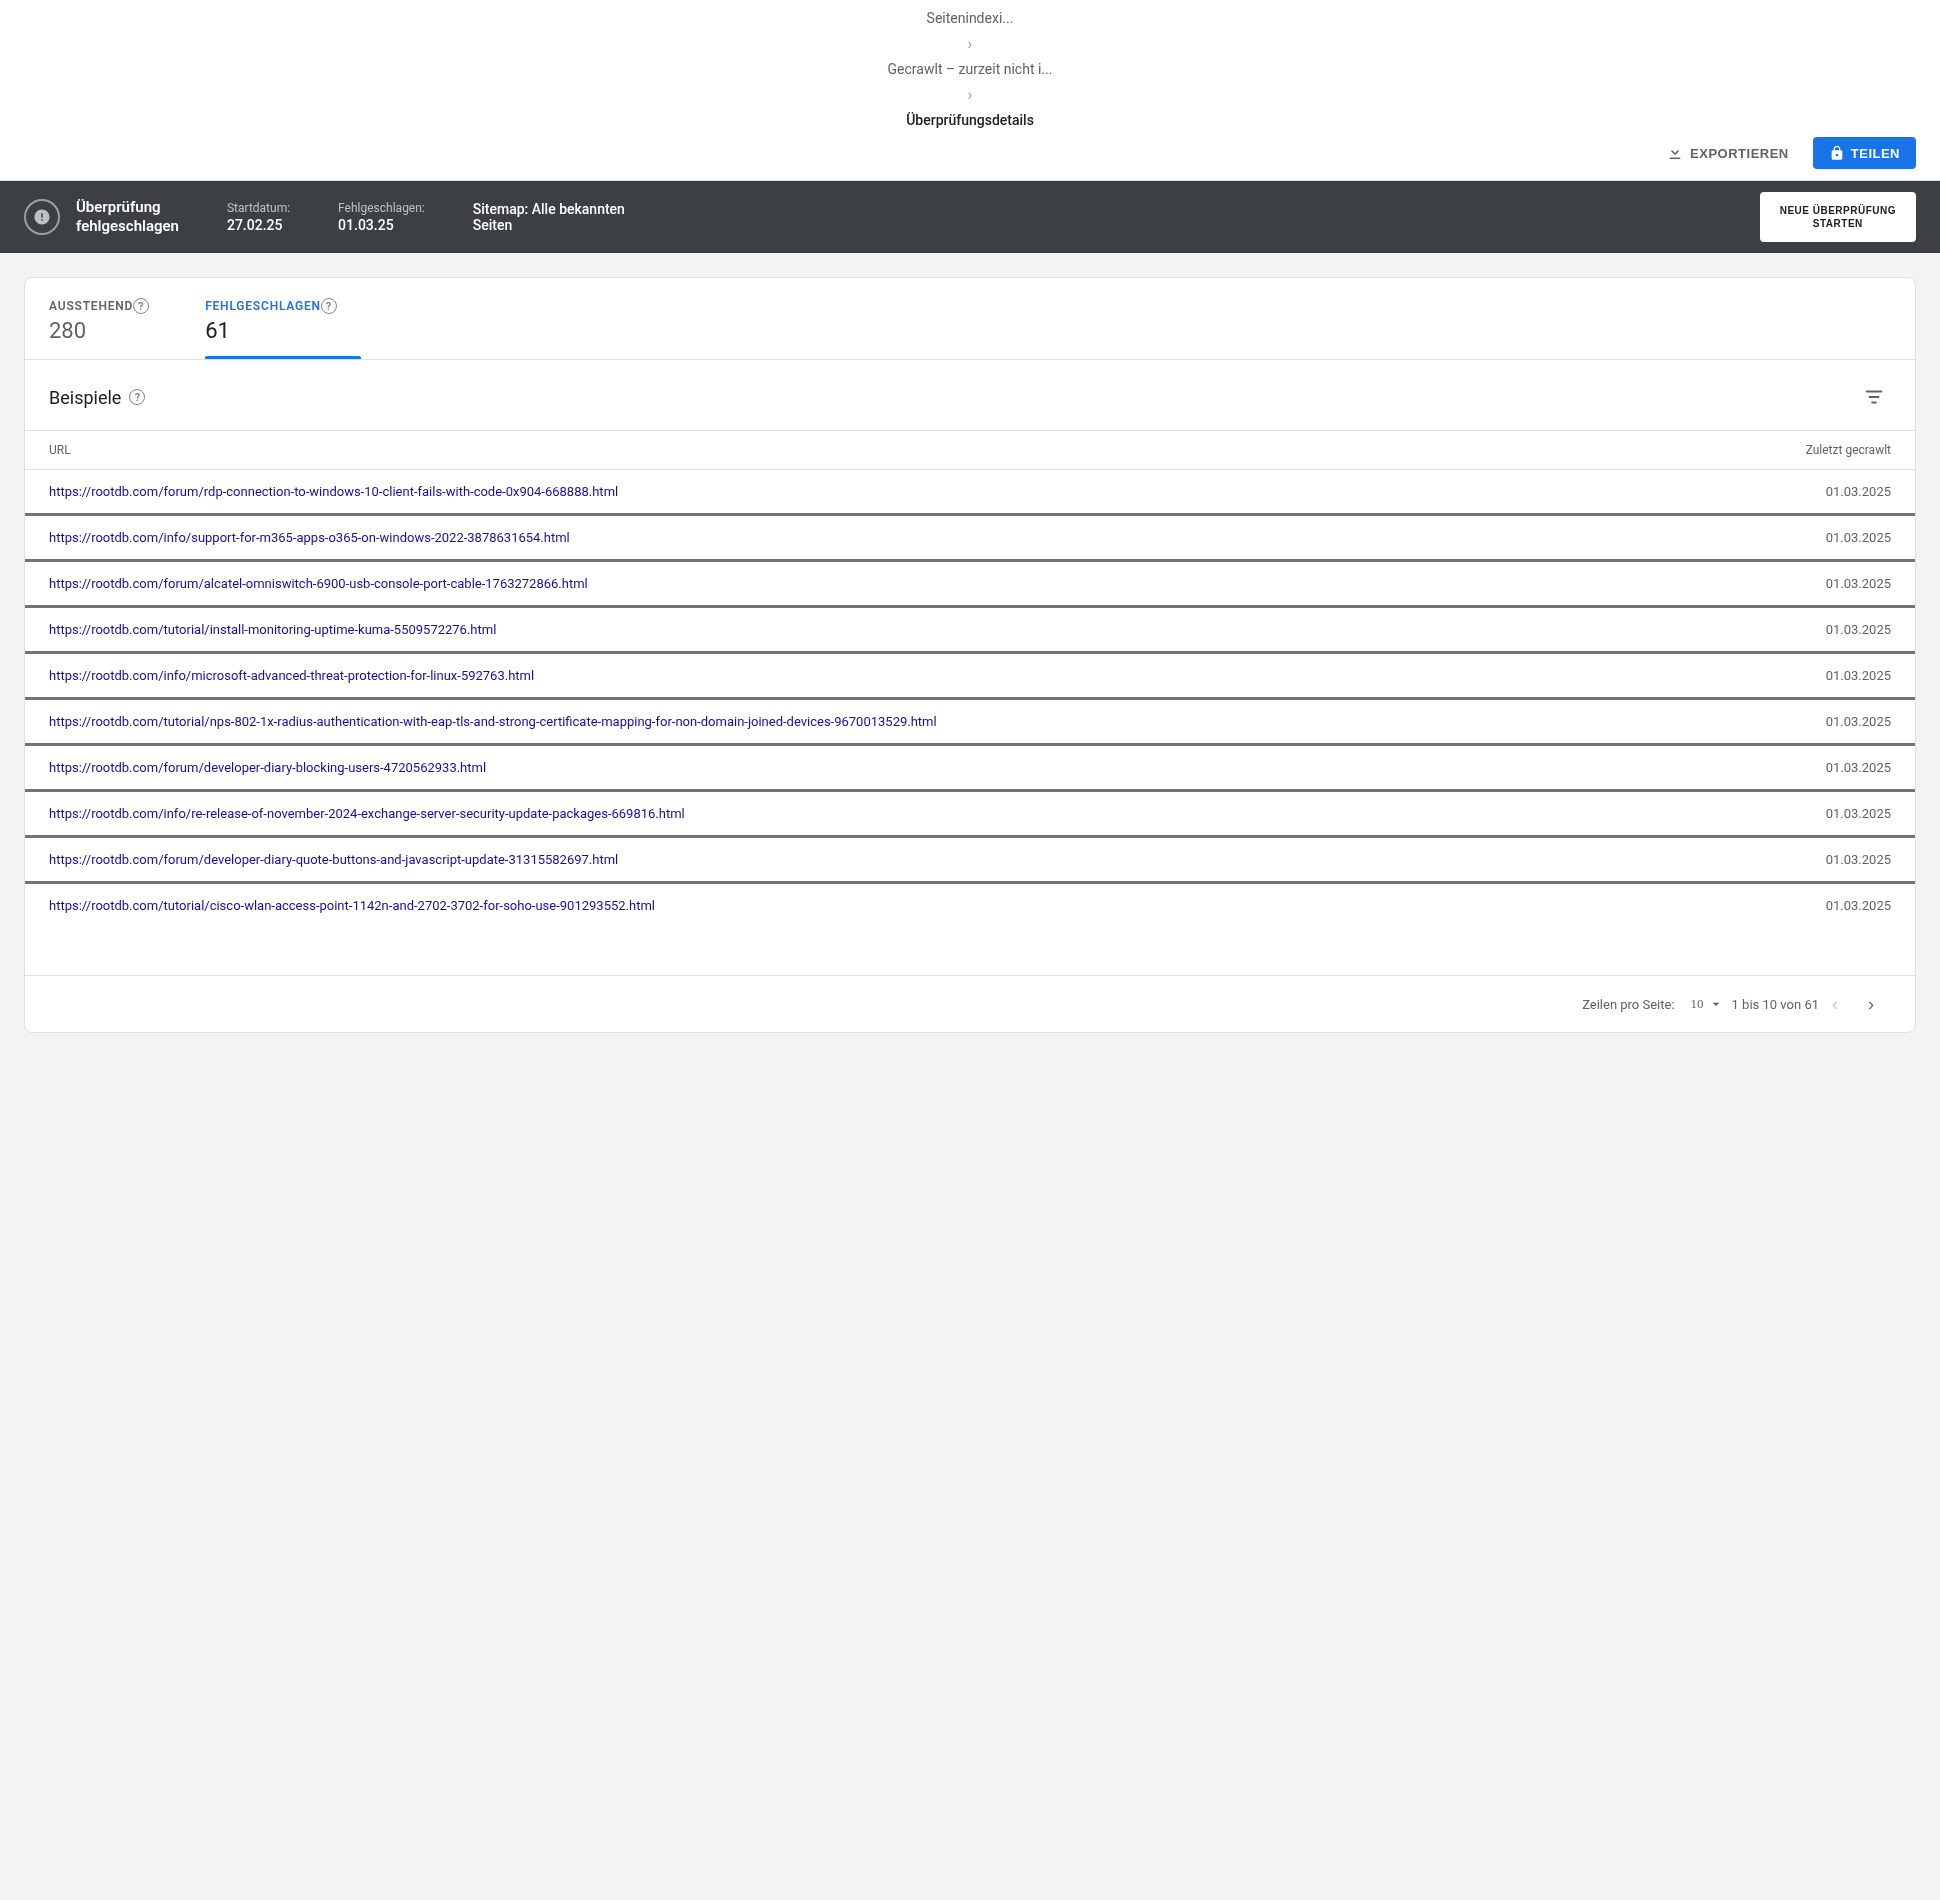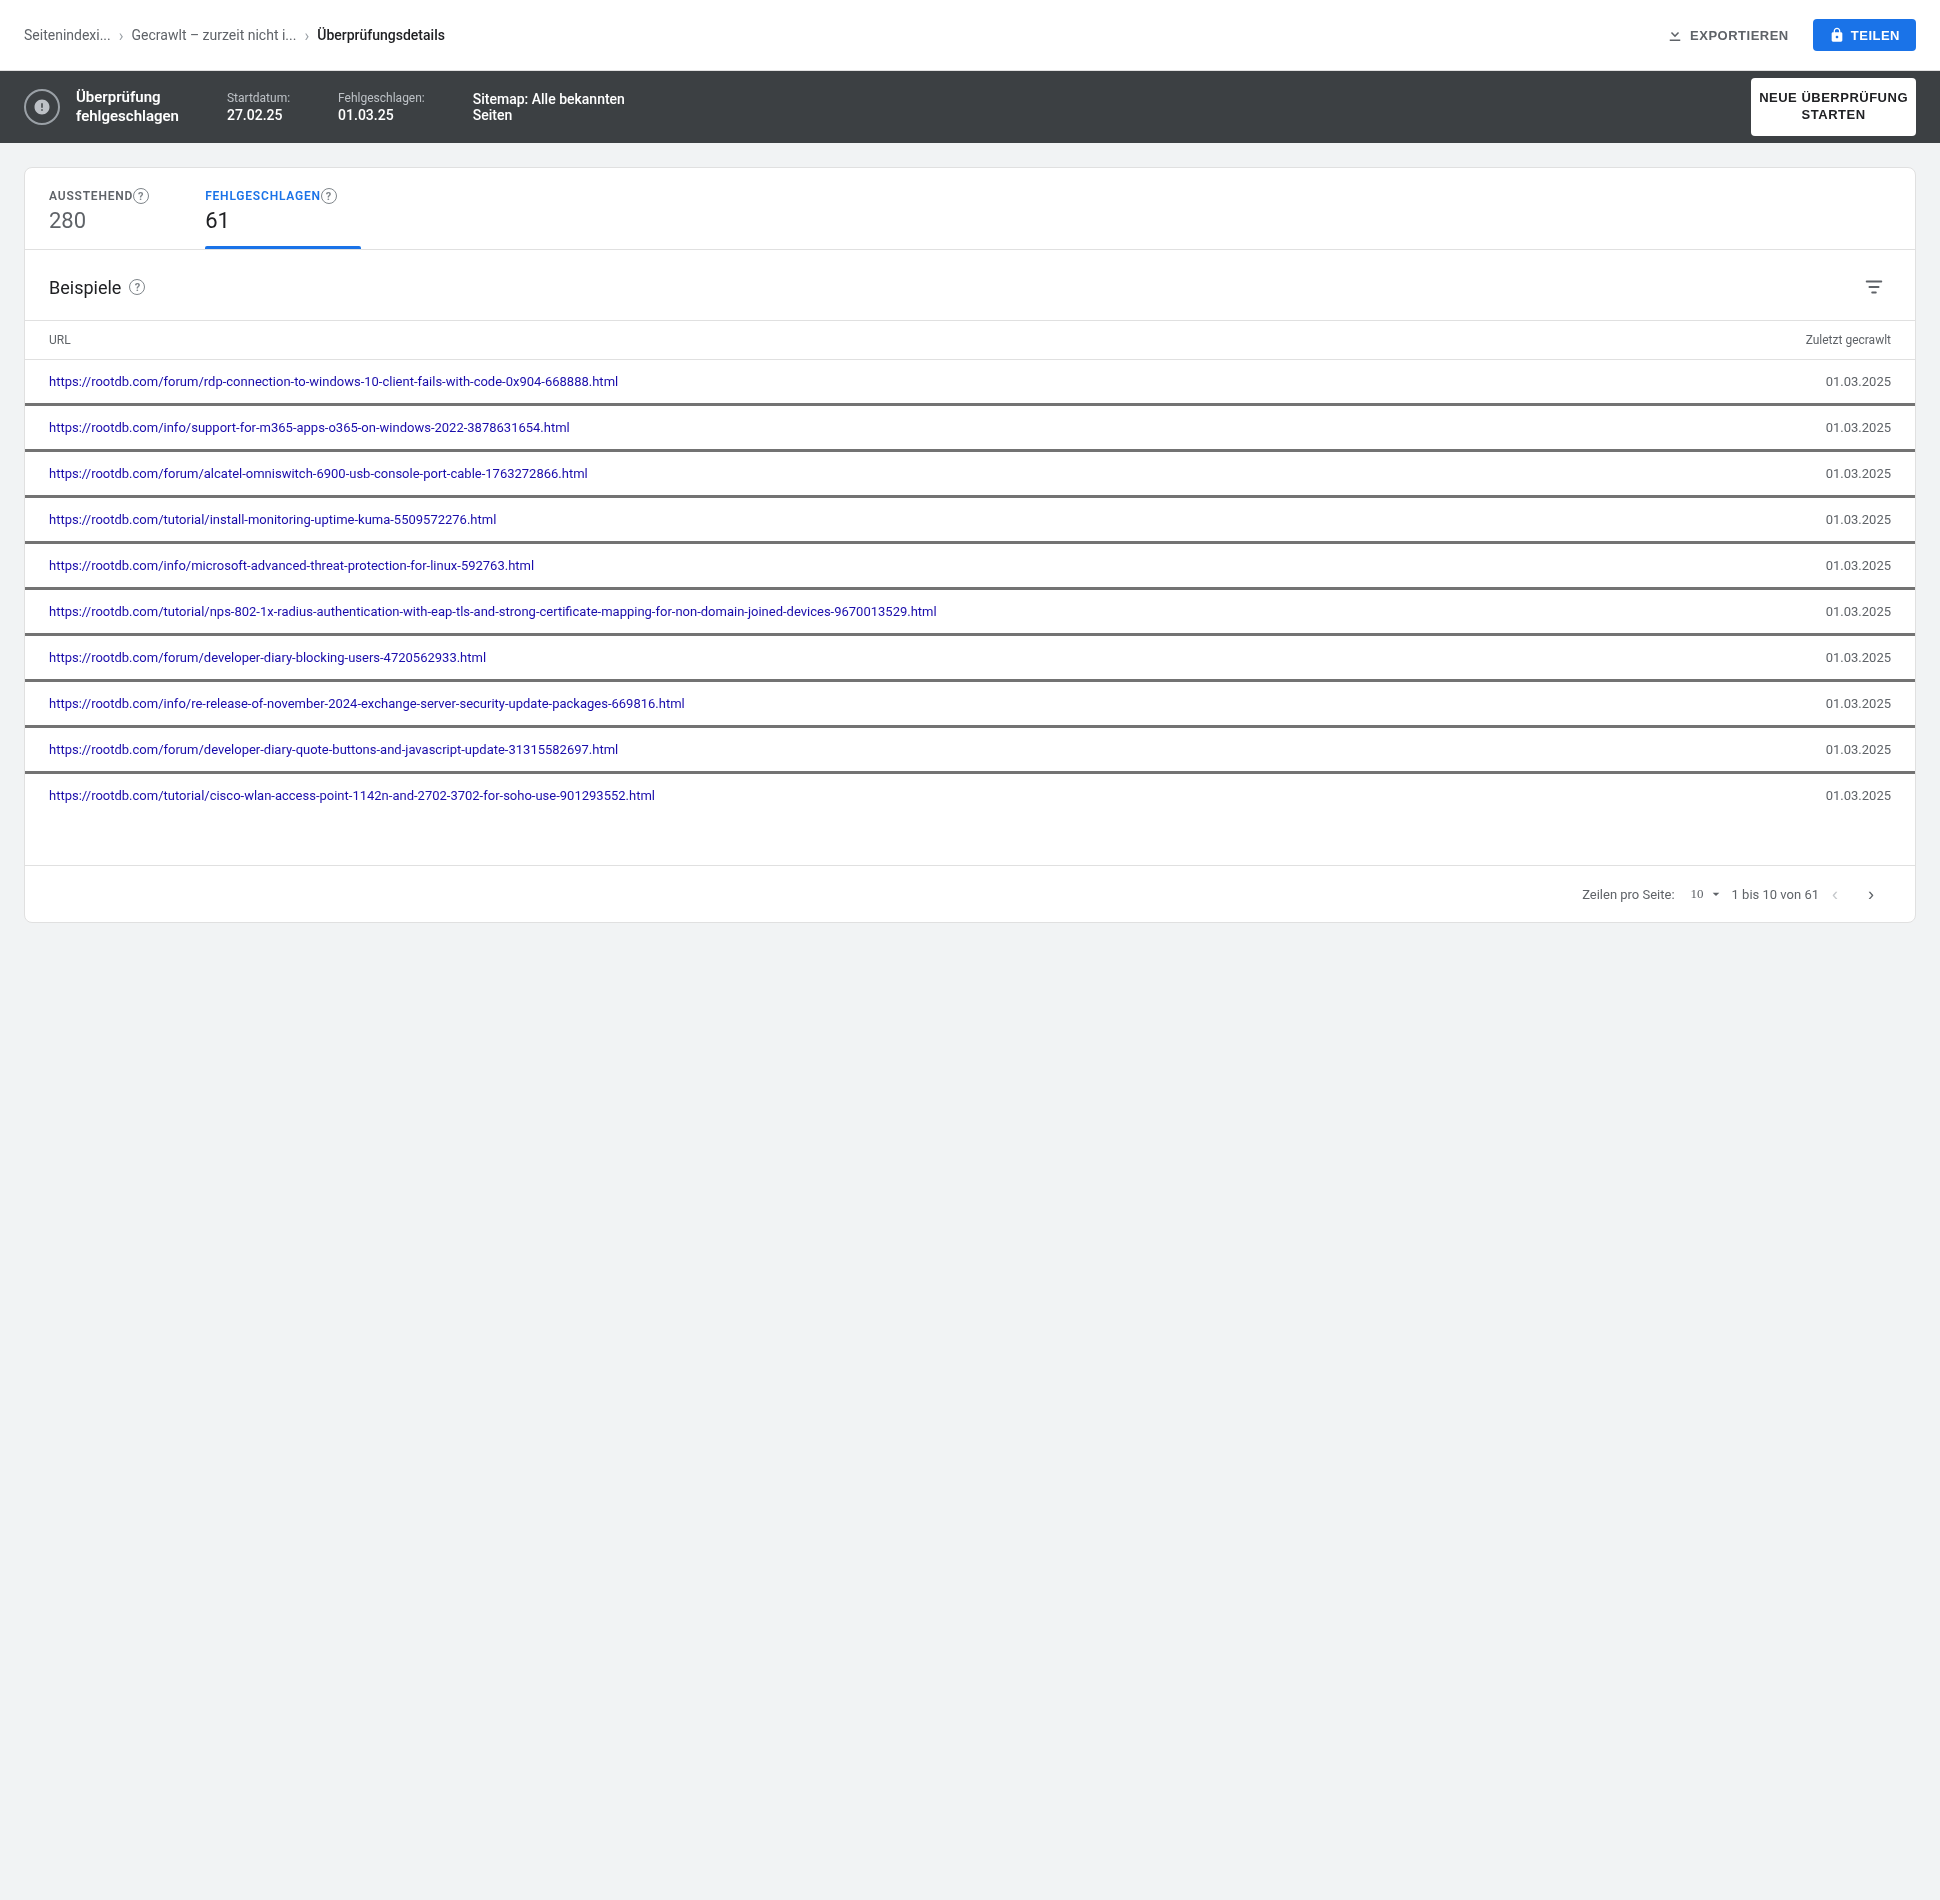--- a/index.html
+++ b/index.html
@@ -7,24 +7,25 @@
       font-family: 'Roboto', Arial, sans-serif;
       background: #f1f3f4;
       color: #202124;
       font-size: 14px;
     }
 
     
     .breadcrumb {
       display: flex;
       align-items: center;
-      padding: 18px 24px;
+      padding: 10px 24px;
       background: #fff;
       border-bottom: 1px solid #e0e0e0;
       gap: 8px;
+      flex-direction: column;
     }
     .breadcrumb-item {
       color: #5f6368;
       font-size: 14px;
     }
     .breadcrumb-item.active {
       color: #202124;
       font-weight: 500;
     }
     .breadcrumb-sep {
@@ -108,25 +109,25 @@
     }
     .status-field-value {
       font-size: 14px;
       font-weight: 500;
     }
     .btn-new-check {
       margin-left: auto;
       background: #fff;
       color: #202124;
       border: none;
-      font-size: 13px;
+      font-size: 10px;
       font-weight: 700;
       letter-spacing: 0.5px;
       text-transform: uppercase;
-      padding: 12px 8px;
+      padding: 12px 20px;
       border-radius: 4px;
       cursor: pointer;
       line-height: 1.3;
       text-align: center;
     }
 
     
     .main-content {
       padding: 24px;
     }

